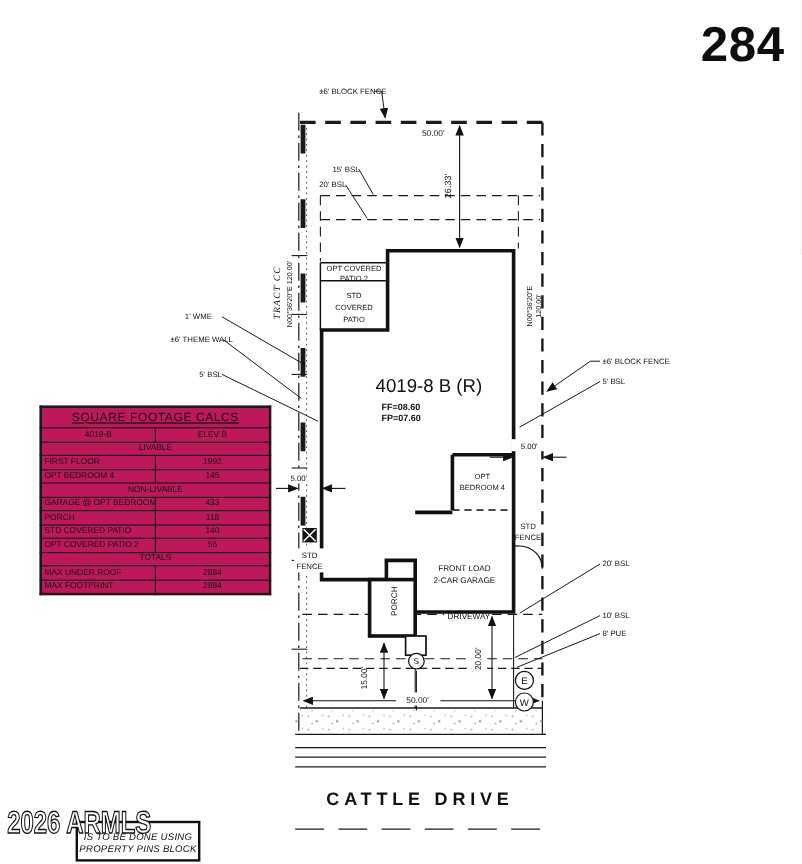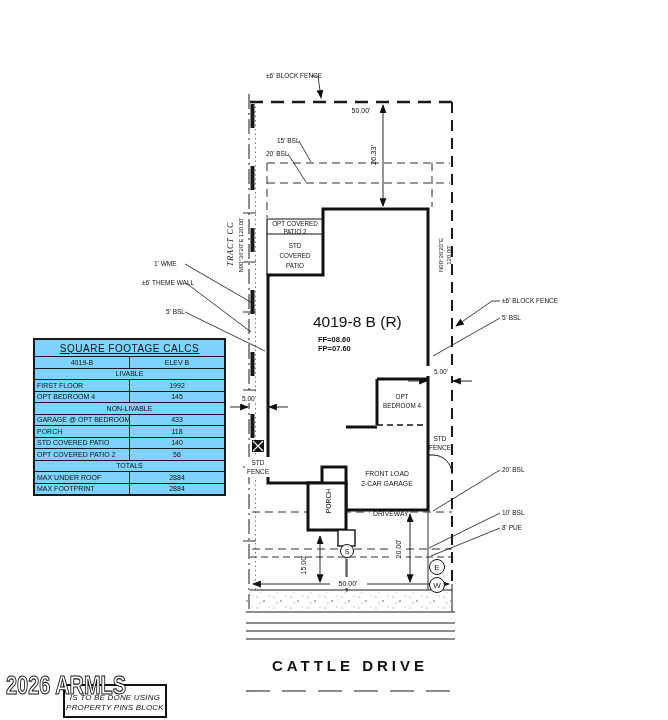--- a/index.html
+++ b/index.html
@@ -2,36 +2,37 @@
 <html><head>
 <meta charset="utf-8">
 <style>
   html,body{margin:0;padding:0;background:#e8e8e8;}
   .page{position:relative;width:668px;height:720px;background:#ffffff;overflow:hidden;
         font-family:"Liberation Sans",sans-serif;color:#111;}
   svg.plan{position:absolute;left:0;top:0;z-index:3;}
   .pageno{position:absolute;top:14px;left:584px;font-size:41px;font-weight:600;
           letter-spacing:0.5px;color:#0d0d0d;z-index:2;}
   table.sqft{position:absolute;left:33px;top:338px;width:193px;border-collapse:collapse;
-             z-index:2;background:#7dd3fc;color:#111;border:2px solid #1a1a1a;table-layout:fixed;}
+             z-index:2;background:#be185d;color:#111;border:2px solid #1a1a1a;table-layout:fixed;}
   table.sqft td{border:1px solid #1a1a1a;font-size:7px;line-height:9px;height:10.5px;
                 padding:0 2px;white-space:nowrap;overflow:hidden;}
   table.sqft td.val{width:46px;text-align:center;}
   table.sqft tr.sec td, table.sqft tr.hdr td{text-align:center;}
   table.sqft tr.ttl td{text-align:center;font-size:10px;height:16px;letter-spacing:0.5px;}
   table.sqft tr.ttl span{text-decoration:underline;}
   .stamp{position:absolute;left:63px;top:684px;width:100px;height:23px;border:2px solid #111;
          z-index:2;font-size:8px;line-height:9.5px;text-align:center;padding-top:7px;
          letter-spacing:0.2px;color:#111;font-style:italic;}
 </style>
 </head>
 <body>
 
 <div class="page">
 
+  <div class="pageno">284</div>
 
   <table class="sqft">
     <tbody>
         <tr class="ttl">
           <td colspan="2"><span>SQUARE FOOTAGE CALCS</span></td>
         </tr>
     <tr class="hdr">
       <td>4019-B</td>
       <td class="val">ELEV B</td>
     </tr>

